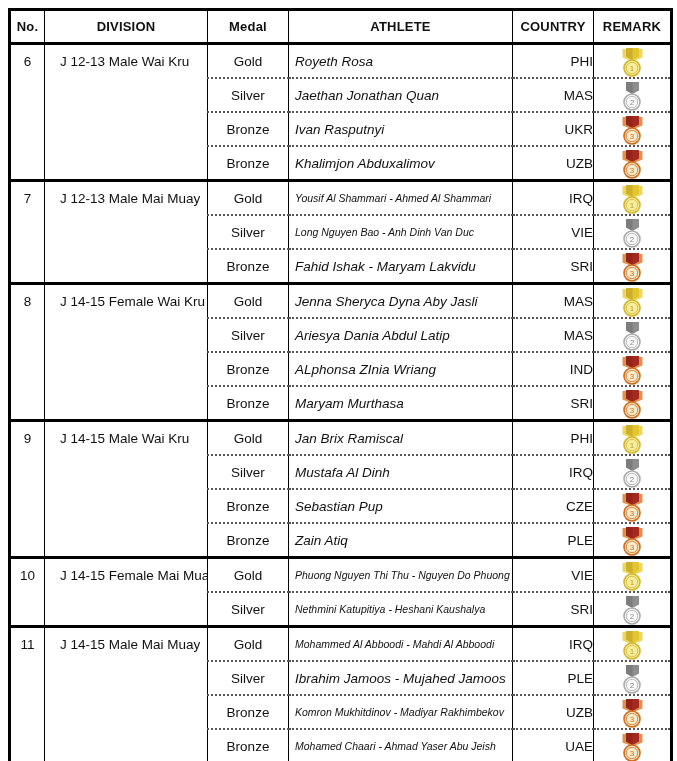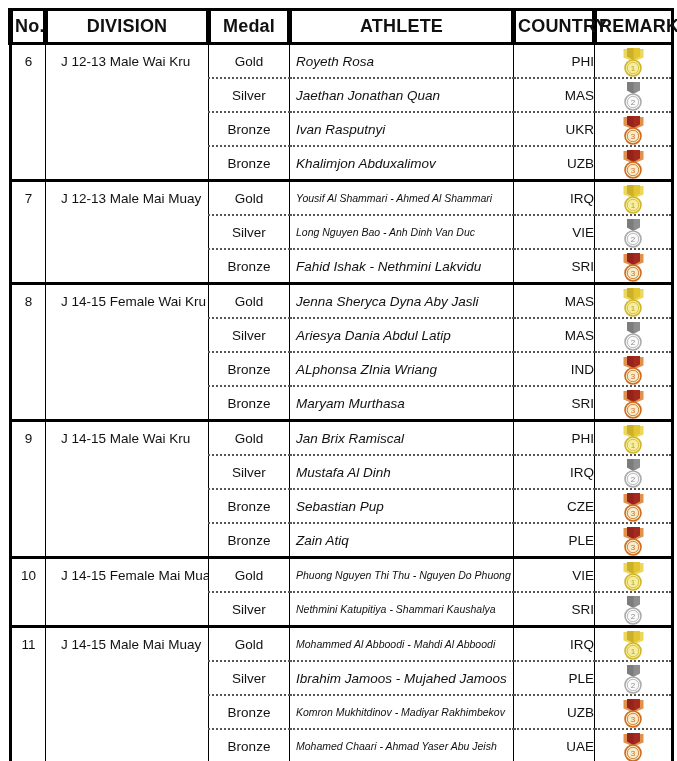--- a/index.html
+++ b/index.html
@@ -25,28 +25,28 @@
     border: 3px solid #000000;
   }
   col.c-no      { width: 35px; }
   col.c-div     { width: 163px; }
   col.c-medal   { width: 81px; }
   col.c-athlete { width: 224px; }
   col.c-country { width: 81px; }
   col.c-remark  { width: 78px; }
 
   thead th {
-    font-size: 18px;
+    font-size: 13px;
     font-weight: 700;
     height: 31px;
     padding: 0 2px;
     text-align: center;
     vertical-align: middle;
     border-bottom: 3px solid #000000;
-    border-left: 5px solid #000000;
+    border-left: 1px solid #000000;
     border-right: 1px solid #000000;
     background: #ffffff;
     letter-spacing: 0.2px;
   }
   tbody td {
     height: 32px;
     padding: 0;
     border-left: 1px solid #000000;
     border-right: 1px solid #000000;
     vertical-align: middle;
@@ -194,21 +194,21 @@
     <polygon points="5,1 18,1 18,9.5 11.5,13 5,9.5" fill="#8E8E8E"></polygon>
     <polygon points="5,1 11.5,1 11.5,13 5,9.5" fill="#6F6F6F" opacity="0.6"></polygon>
     <circle cx="11" cy="21" r="8" fill="#FAFAFA" stroke="#ABABAB" stroke-width="1.6"></circle>
     <circle cx="11" cy="21" r="5.7" fill="none" stroke="#ABABAB" stroke-width="0.8"></circle>
     <text x="11" y="24" font-size="8" font-family="Liberation Sans, sans-serif" text-anchor="middle" fill="#8A8A8A">2</text>
   </svg>
           </td>
         </tr>
         <tr>
           <td class="medal-cell dotted">Bronze</td>
-          <td class="athlete-cell dotted">Fahid Ishak - Nethmini Lakvidu</td>
+          <td class="athlete-cell dotted">Fahid Ishak - Maryam Lakvidu</td>
           <td class="country-cell dotted">SRI</td>
           <td class="remark-cell dotted">
             <svg width="23" height="30" viewBox="0 0 23 30">
     <polygon points="1.5,2 21.5,2 21.5,10.5 11.5,14.5 1.5,10.5" fill="#E0914C"></polygon>
     <polygon points="5,1 18,1 18,9.5 11.5,13 5,9.5" fill="#A42A1F"></polygon>
     <polygon points="5,1 11.5,1 11.5,13 5,9.5" fill="#8C1F16" opacity="0.6"></polygon>
     <circle cx="11" cy="21" r="8" fill="#F7ECCB" stroke="#CE6B1C" stroke-width="1.6"></circle>
     <circle cx="11" cy="21" r="5.7" fill="none" stroke="#CE6B1C" stroke-width="0.8"></circle>
     <text x="11" y="24" font-size="8" font-family="Liberation Sans, sans-serif" text-anchor="middle" fill="#CE6B1C">3</text>
   </svg>
@@ -350,21 +350,21 @@
     <polygon points="5,1 18,1 18,9.5 11.5,13 5,9.5" fill="#E2C531"></polygon>
     <polygon points="5,1 11.5,1 11.5,13 5,9.5" fill="#BFA226" opacity="0.6"></polygon>
     <circle cx="11" cy="21" r="8" fill="#F6EE9F" stroke="#D0B52F" stroke-width="1.6"></circle>
     <circle cx="11" cy="21" r="5.7" fill="none" stroke="#D0B52F" stroke-width="0.8"></circle>
     <text x="11" y="24" font-size="8" font-family="Liberation Sans, sans-serif" text-anchor="middle" fill="#BD9E26">1</text>
   </svg>
           </td>
         </tr>
         <tr>
           <td class="medal-cell dotted">Silver</td>
-          <td class="athlete-cell dotted small">Nethmini Katupitiya - Shammari Kaushalya</td>
+          <td class="athlete-cell dotted small">Nethmini Katupitiya - Heshani Kaushalya</td>
           <td class="country-cell dotted">SRI</td>
           <td class="remark-cell dotted">
             <svg width="23" height="30" viewBox="0 0 23 30">
 
     <polygon points="5,1 18,1 18,9.5 11.5,13 5,9.5" fill="#8E8E8E"></polygon>
     <polygon points="5,1 11.5,1 11.5,13 5,9.5" fill="#6F6F6F" opacity="0.6"></polygon>
     <circle cx="11" cy="21" r="8" fill="#FAFAFA" stroke="#ABABAB" stroke-width="1.6"></circle>
     <circle cx="11" cy="21" r="5.7" fill="none" stroke="#ABABAB" stroke-width="0.8"></circle>
     <text x="11" y="24" font-size="8" font-family="Liberation Sans, sans-serif" text-anchor="middle" fill="#8A8A8A">2</text>
   </svg>

